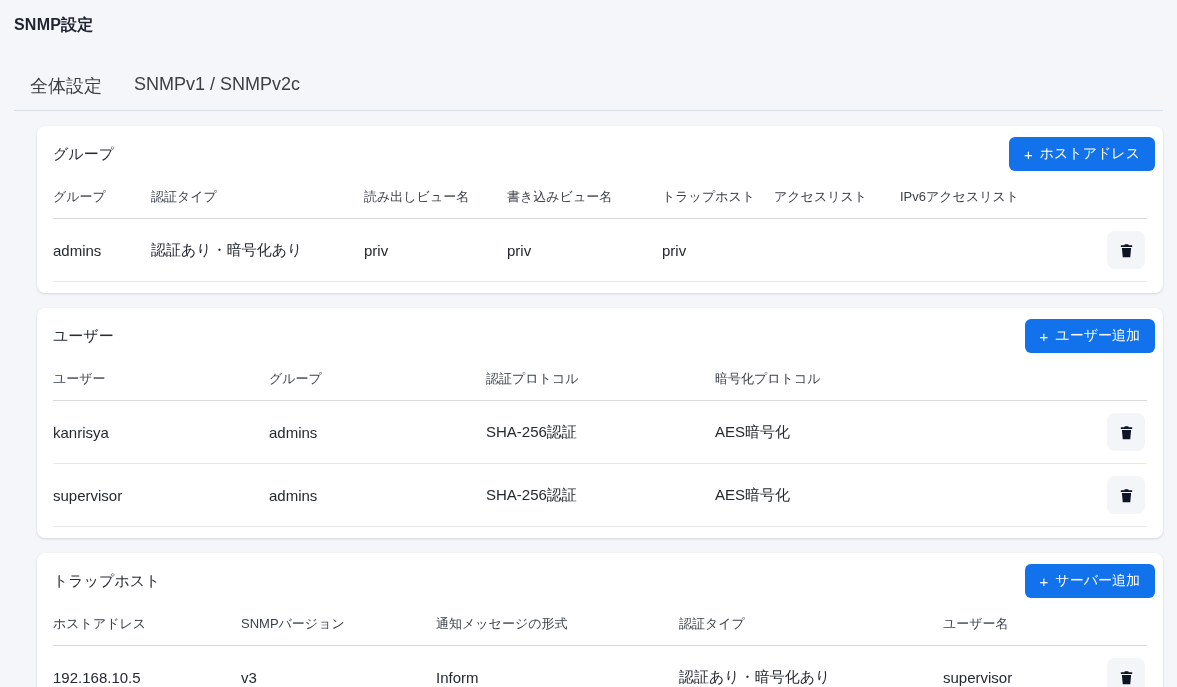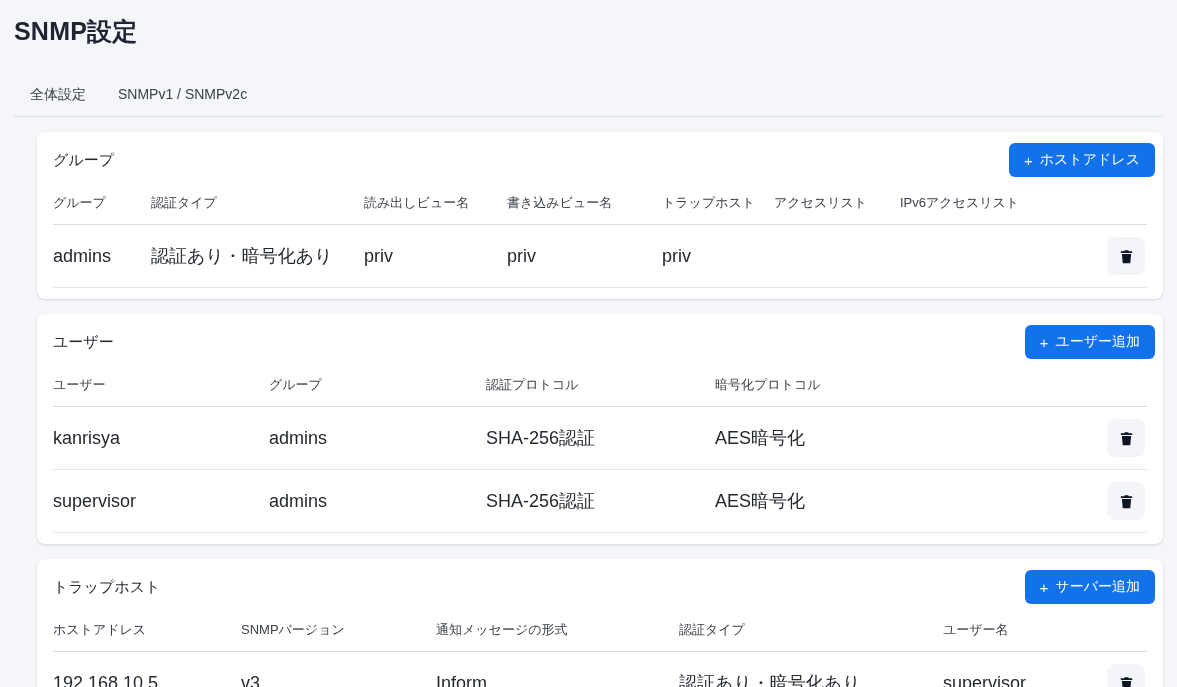--- a/index.html
+++ b/index.html
@@ -15,34 +15,34 @@
   }
   *{margin:0;padding:0;box-sizing:border-box;}
   html,body{width:1177px;height:687px;overflow:hidden;}
   body{
     background:var(--page-bg);
     font-family:"Liberation Sans","DejaVu Sans",sans-serif;
     color:var(--text-dark);
   }
   .page{padding:0 14px;}
   .page-title{
-    font-size:25px;
+    font-size:16px;
     font-weight:bold;
     padding-top:15px;
     letter-spacing:.2px;
   }
   
   .tabs{
     display:flex;
     margin-top:27px;
     border-bottom:1px solid var(--tabline);
   }
   .tab{
     padding:11px 16px 12px;
-    font-size:14px;
+    font-size:18px;
     font-weight:500;
     color:#3d4043;
     cursor:pointer;
     position:relative;
     white-space:nowrap;
   }
   .tab.active{color:var(--accent);}
   .tab.active::after{
     content:"";
     position:absolute;
@@ -98,21 +98,21 @@
     text-align:left;
     font-size:13px;
     font-weight:400;
     color:var(--text-head);
     padding:15px 10px 12px 0;
     border-bottom:1px solid var(--line-strong);
     white-space:nowrap;
     overflow:hidden;
   }
   td{
-    font-size:18px;
+    font-size:15px;
     color:var(--text-cell);
     padding:12px 10px 12px 0;
     border-bottom:1px solid var(--line-soft);
     white-space:nowrap;
     overflow:hidden;
   }
   td.action, th.action{text-align:right;padding-right:2px;}
   .icon-btn{
     width:38px;height:38px;
     border:none;

